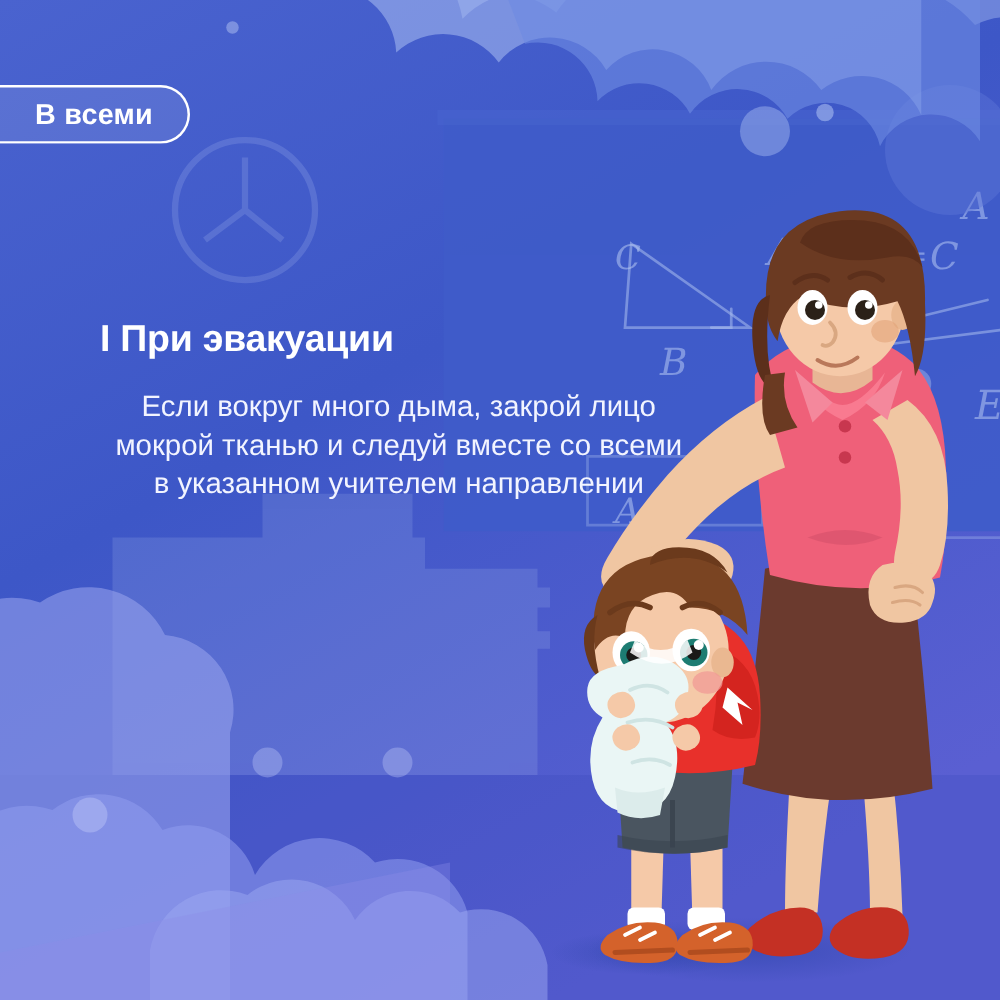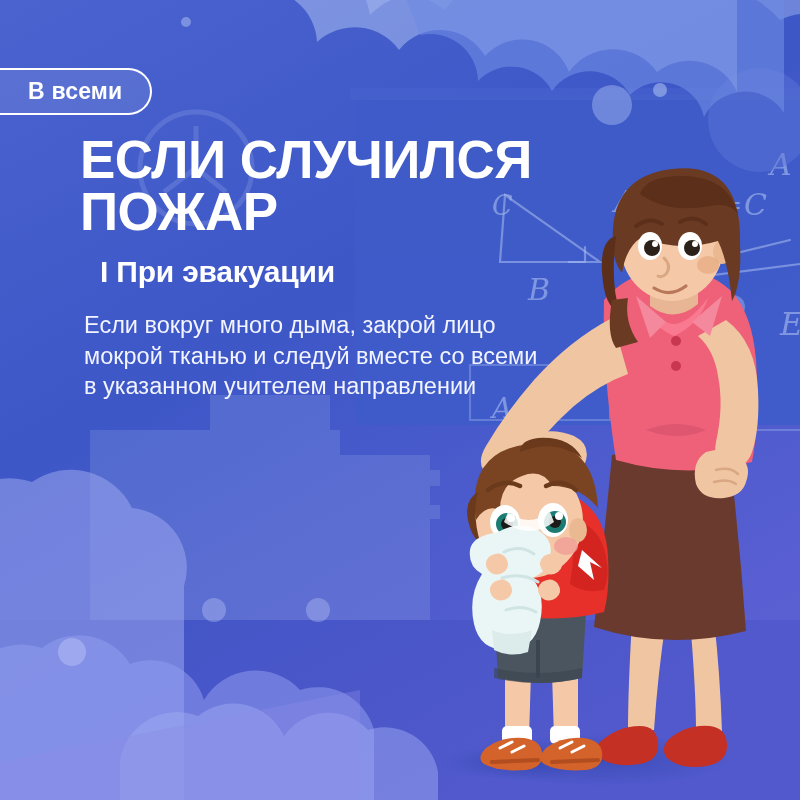--- a/index.html
+++ b/index.html
@@ -24,25 +24,25 @@
   }
 
   
   #headline{
     position:absolute;left:80px;top:134px;width:520px;
     color:#ffffff;font-size:53px;line-height:.98;font-weight:800;
     letter-spacing:-.5px;text-transform:uppercase;
   }
   #subhead{
     position:absolute;left:80px;top:255px;width:520px;
-    color:#ffffff;font-size:30px;font-weight:800;letter-spacing:-.2px;margin-left:20px;
+    color:#ffffff;font-size:30px;font-weight:800;letter-spacing:-.2px;
   }
   #bodytext{
     position:absolute;left:84px;top:310px;width:470px;
-    color:#f2f4ff;font-size:23.5px;line-height:1.30;font-weight:400;
+    color:#f2f4ff;font-size:23.5px;line-height:1.30;font-weight:400;text-align:center;
   }
 </style>
 </head>
 <body>
 
 <div id="poster">
 
   <svg class="svgfull" viewBox="0 0 800 800" xmlns="http://www.w3.org/2000/svg">
     <defs>
       <linearGradient id="bg" x1="0" y1="0" x2="0.55" y2="1">
@@ -251,19 +251,18 @@
 
         <path d="M508 512 q20 16 42 0 l4 10 q-24 18 -50 0 z" fill="#ffffff" opacity=".85"></path>
       </g>
     </g>
   </svg>
 
   <div id="badge">
     <span>В всеми</span>
   </div>
 
-  <div id="headline">ЕСЛИ СЛУЧИЛСЯ ПОЖАР</div>
 
   <div id="subhead">I При эвакуации</div>
 
   <div id="bodytext">Если вокруг много дыма, закрой лицо мокрой тканью и следуй вместе со всеми в указанном учителем направлении</div>
 
 </div>
 
 </body></html>

